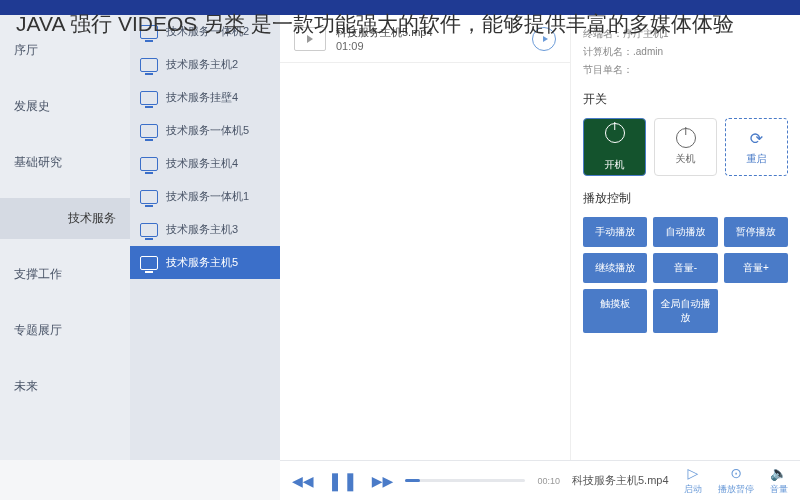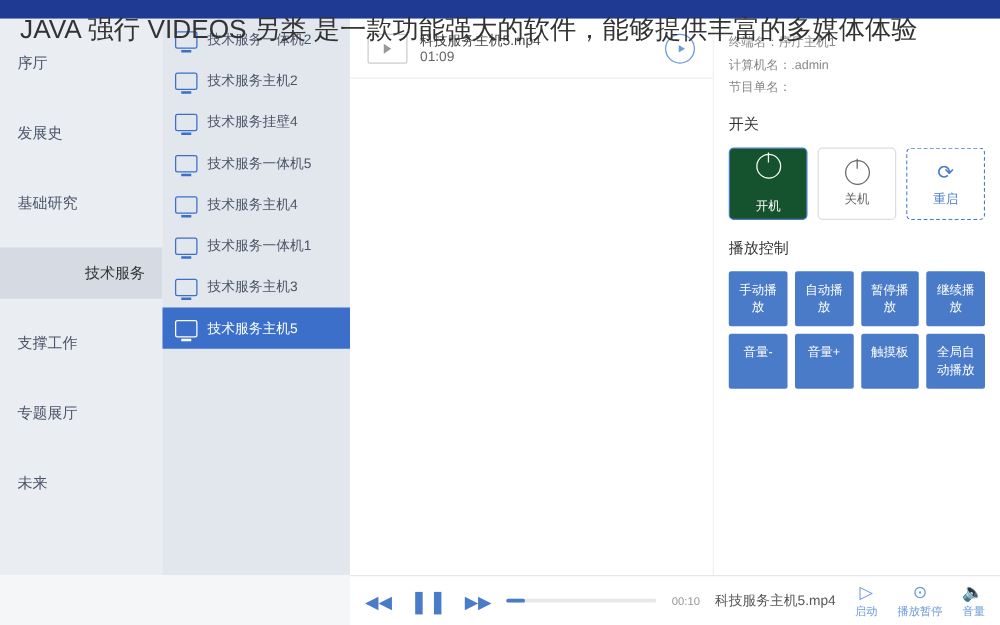--- a/index.html
+++ b/index.html
@@ -40,21 +40,21 @@
     .section-title { font-size: 12px; color: #333; margin: 14px 0 10px; font-weight: 500; }
     
     .power-row { display: flex; gap: 8px; margin-bottom: 10px; }
     .power-btn { flex: 1; height: 58px; border: 1.5px solid #ddd; border-radius: 4px; display: flex; flex-direction: column; align-items: center; justify-content: center; gap: 4px; font-size: 10px; color: #666; cursor: pointer; }
     .power-btn.active { background: #14532d; border-color: #4a7bc8; color: #fff; gap: 15px; }
     .power-btn.restart { border-style: dashed; border-color: #4a7bc8; color: #4a7bc8; }
     .power-icon { width: 20px; height: 20px; border: 1.5px solid currentColor; border-radius: 50%; position: relative; }
     .power-icon::before { content: ''; position: absolute; top: -2px; left: 50%; width: 1.5px; height: 8px; background: currentColor; transform: translateX(-50%); }
     .restart-icon { width: 20px; height: 20px; display: flex; align-items: center; justify-content: center; font-size: 16px; }
     
-    .playback-grid { display: grid; grid-template-columns: 1fr 1fr 1fr 1fr; gap: 6px; }
+    .playback-grid { display: grid; grid-template-columns: 1fr 1fr 1fr; gap: 6px; }
     .pb-btn { background: #4a7bc8; color: #fff; font-size: 10px; padding: 8px 4px; text-align: center; border-radius: 2px; cursor: pointer; }
     
     .bottom-bar { position: absolute; bottom: 0; left: 280px; right: 0; height: 40px; background: #fff; border-top: 1px solid #e5e7eb; display: flex; align-items: center; padding: 0 12px; gap: 12px; }
     .transport { display: flex; gap: 14px; align-items: center; color: #4a7bc8; }
     .transport-btn { cursor: pointer; font-size: 14px; }
     .transport-btn.main { font-size: 18px; }
     .progress { flex: 1; height: 3px; background: #e5e7eb; border-radius: 2px; position: relative; }
     .progress-fill { position: absolute; left: 0; top: 0; bottom: 0; width: 12%; background: #4a7bc8; border-radius: 2px; }
     .time-text { font-size: 9px; color: #999; }
     .now-playing { font-size: 11px; color: #555; min-width: 100px; }

